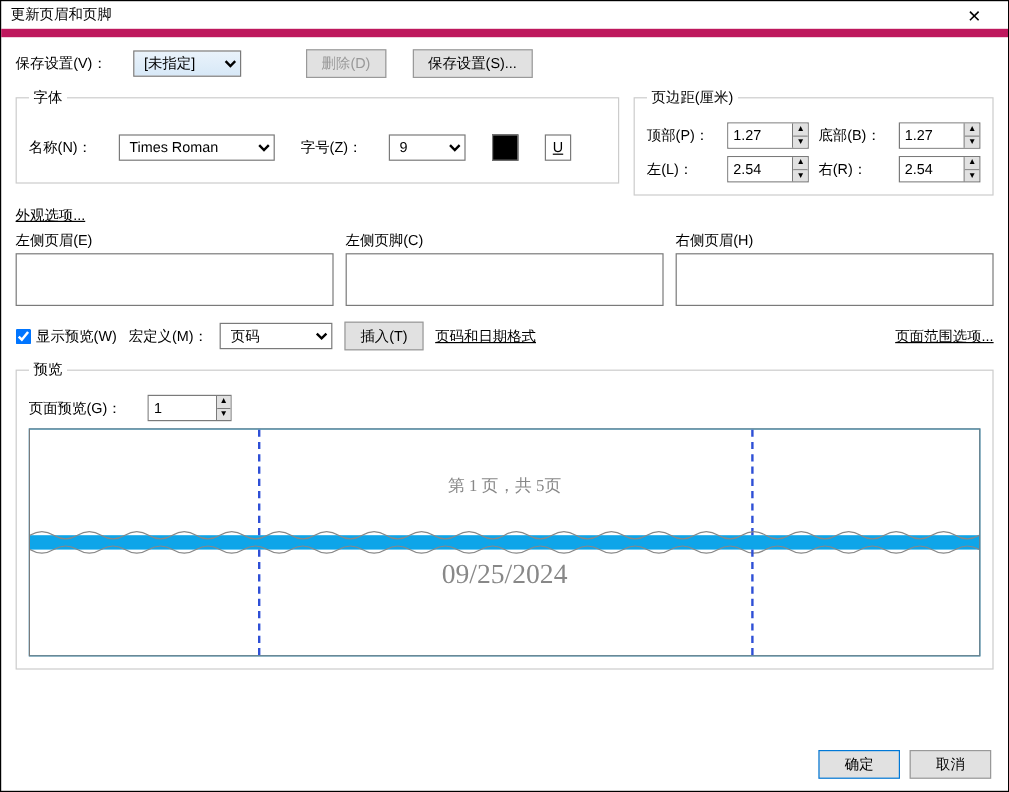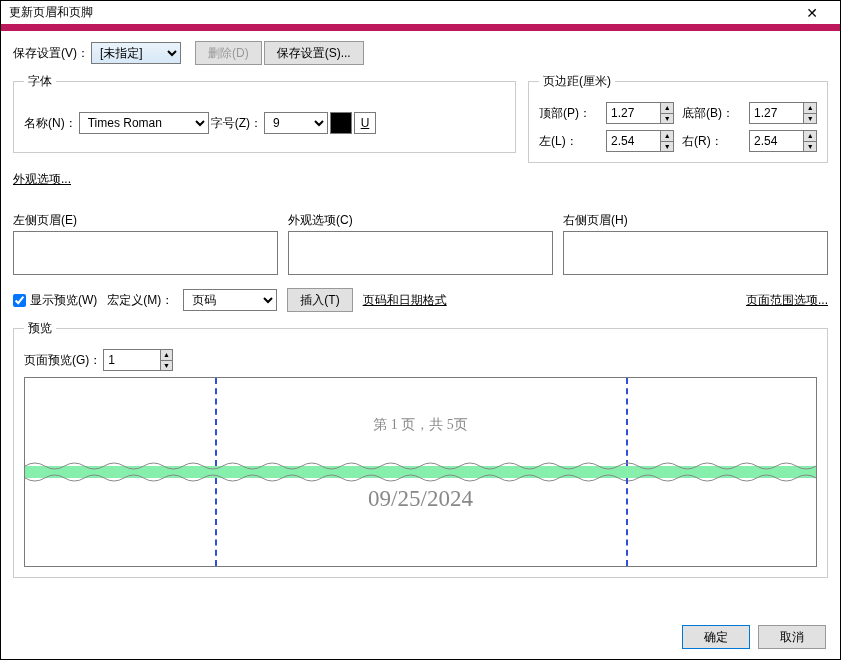--- a/index.html
+++ b/index.html
@@ -2,48 +2,48 @@
 <html><head>
 <meta charset="utf-8">
 <style>
 * { box-sizing: border-box; margin: 0; padding: 0; font-family: "Microsoft YaHei", "Segoe UI", sans-serif; font-size: 12px; }
 body { background: #fff; }
 .window { width: 841px; height: 660px; border: 1px solid #000; position: relative; background: #fff; }
 .titlebar { height: 30px; display: flex; align-items: center; padding: 0 8px; border-bottom: 7px solid #be185d; }
 .titlebar .title { flex: 1; }
 .titlebar .close { width: 40px; text-align: center; font-size: 14px; cursor: pointer; }
 .content { padding: 10px 12px; }
-.row { display: flex; align-items: center; gap: 2px; margin-bottom: 8px; }
+.row { display: flex; align-items: center; gap: 22px; margin-bottom: 8px; }
 .label { white-space: nowrap; }
 select { border: 1px solid #7a7a7a; background: #fff; height: 22px; padding: 0 4px; font-size: 12px; }
 select.highlight { background: linear-gradient(#eaf3fb,#d7e8f7); }
 .btn { border: 1px solid #999; background: #e1e1e1; height: 24px; padding: 0 12px; cursor: pointer; font-size: 12px; }
 .btn:disabled { color: #999; }
 .btn.primary { border: 1px solid #0078d7; padding: 0 18px; }
 fieldset { border: 1px solid #ccc; padding: 8px 10px 10px; margin: 0; }
 fieldset legend { padding: 0 4px; }
 .top-section { display: flex; gap: 12px; align-items: flex-start; }
 .font-group { flex: 1; }
 .margin-group { width: 300px; }
 .margin-grid { display: grid; grid-template-columns: auto 68px auto 68px; gap: 6px 8px; align-items: center; }
 .spinner { display: flex; border: 1px solid #7a7a7a; height: 22px; width: 68px; }
 .spinner input { border: none; width: 100%; padding: 0 4px; font-size: 12px; }
 .spinner .spin-btns { width: 16px; display: flex; flex-direction: column; border-left: 1px solid #7a7a7a; }
 .spinner .spin-btns div { flex: 1; text-align: center; font-size: 7px; line-height: 9px; background: #e1e1e1; cursor: pointer; }
 .spinner .spin-btns div:first-child { border-bottom: 1px solid #7a7a7a; }
 .color-box { width: 22px; height: 22px; background: #000; border: 1px solid #7a7a7a; cursor: pointer; }
 .icon-box { width: 22px; height: 22px; border: 1px solid #7a7a7a; display: flex; align-items: center; justify-content: center; cursor: pointer; font-family: serif; }
 .link { text-decoration: underline; cursor: pointer; }
-.hf-grid { display: grid; grid-template-columns: 1fr 1fr 1fr; gap: 10px; margin-top: 24px; }
+.hf-grid { display: grid; grid-template-columns: 1fr 1fr 1fr; gap: 10px; margin-top: 4px; }
 .hf-cell .hf-label { margin-bottom: 2px; display: block; }
 .hf-input { width: 100%; height: 44px; border: 1px solid #7a7a7a; padding: 4px; font-size: 12px; resize: none; }
 .mid-row { display: flex; align-items: center; gap: 10px; margin-top: 10px; }
 .mid-row .spacer { flex: 1; }
 .preview-group { margin-top: 8px; }
-.page-canvas { border: 1px solid #7a7a7a; height: 190px; margin-top: 6px; position: relative; overflow: hidden; background: #86efac; }
+.page-canvas { border: 1px solid #7a7a7a; height: 190px; margin-top: 6px; position: relative; overflow: hidden; background: #0ea5e9; }
 .page-half { position: absolute; left: 0; right: 0; background: #fff; }
 .page-half.top { top: 0; height: 88px; }
 .page-half.bottom { top: 100px; height: 88px; }
 .torn { position: absolute; left: 0; right: 0; height: 12px; overflow: hidden; }
 .torn svg { width: 100%; height: 12px; display: block; }
 .dash-v { position: absolute; top: 0; bottom: 0; border-left: 2px dashed #2e4fd6; }
 .preview-text { position: absolute; left: 0; right: 0; text-align: center; color: #888; font-family: "Times New Roman", serif; font-size: 14px; }
 .footer-row { position: absolute; bottom: 10px; right: 14px; display: flex; gap: 8px; }
 .footer-row .btn { width: 68px; }
 input[type=checkbox] { width: 13px; height: 13px; }
@@ -129,21 +129,21 @@
     <div style="margin-top:8px">
       <span class="link">外观选项...</span>
     </div>
 
     <div class="hf-grid">
       <div class="hf-cell">
         <span class="hf-label">左侧页眉(E)</span>
         <textarea class="hf-input" style=""></textarea>
       </div>
       <div class="hf-cell">
-        <span class="hf-label">外观选项(C)</span>
+        <span class="hf-label">左侧页脚(C)</span>
         <textarea class="hf-input" style=""></textarea>
       </div>
       <div class="hf-cell">
         <span class="hf-label">右侧页眉(H)</span>
         <textarea class="hf-input" style=""></textarea>
       </div>
     </div>
 
 
     <div class="mid-row">

